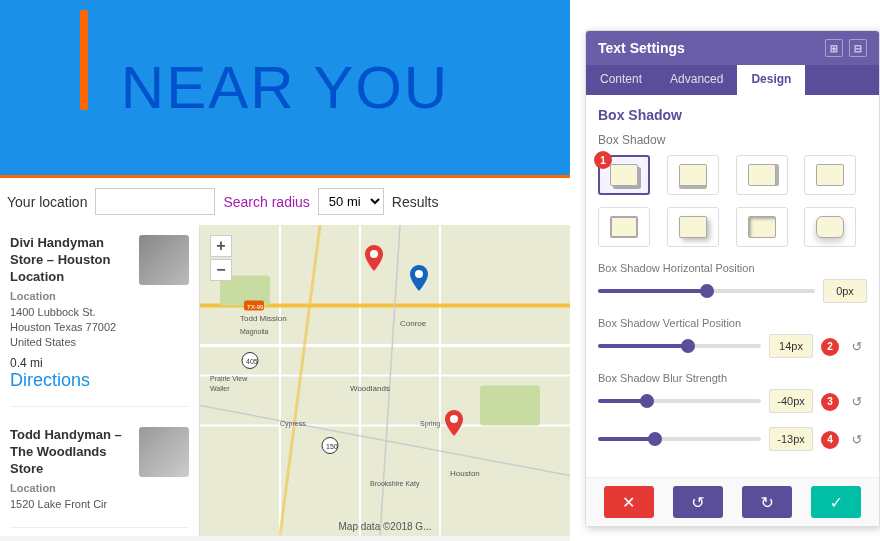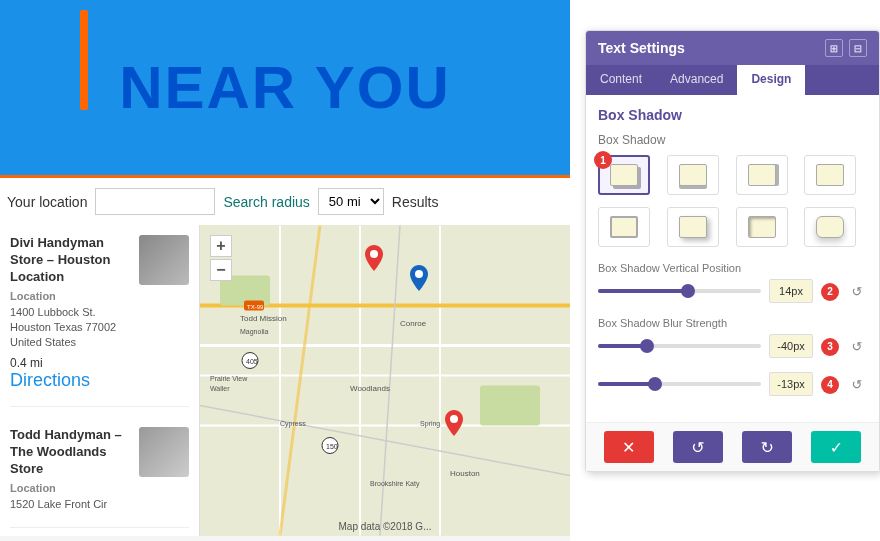--- a/index.html
+++ b/index.html
@@ -29,21 +29,21 @@
       height: 175px;
       background: #1a90e8;
       display: flex;
       align-items: center;
       justify-content: center;
       z-index: 1;
     }
     .near-you-text h1 {
       color: #0052cc;
       font-size: 60px;
-      font-weight: 700;
+      font-weight: 400;
       letter-spacing: 2px;
       text-shadow: none;
     }
     .orange-bar {
       position: absolute;
       left: 80px;
       top: 10px;
       width: 8px;
       height: 100px;
       background: #ff6600;
@@ -78,21 +78,21 @@
     }
     .search-input {
       border: 1px solid #ccc;
       padding: 5px 8px;
       width: 120px;
       font-size: 13px;
       outline: none;
     }
     .radius-label {
       font-size: 14px;
-      color: #0f766e;
+      color: #a21caf;
       white-space: nowrap;
       text-align: right;
     }
     .radius-select {
       border: 1px solid #ccc;
       padding: 4px 6px;
       font-size: 13px;
       background: white;
       cursor: pointer;
     }
@@ -646,20 +646,30 @@
         <div class="preset-inner" style="box-shadow: 3px 3px 5px rgba(0,0,0,0.25)"></div>
       </div>
       <div class="shadow-preset">
         <div class="preset-inner shadow-inset"></div>
       </div>
       <div class="shadow-preset">
         <div class="preset-inner" style="border-radius:6px; box-shadow: 0 4px 6px rgba(0,0,0,0.2)"></div>
       </div>
     </div>
 
+    <div class="property-row">
+      <div class="property-label">Box Shadow Horizontal Position</div>
+      <div class="slider-row">
+        <div class="slider-track" style="position:relative; height:4px; background:#ddd; flex:1; border-radius:2px;">
+          <div class="slider-fill" style="width:50%;"></div>
+          <div class="slider-thumb" style="left:50%;"></div>
+        </div>
+        <div class="value-box">0px</div>
+      </div>
+    </div>
 
     <div class="property-row">
       <div class="property-label">Box Shadow Vertical Position</div>
       <div class="slider-row">
         <div class="slider-track" style="position:relative; height:4px; background:#ddd; flex:1; border-radius:2px;">
           <div class="slider-fill" style="width:55%;"></div>
           <div class="slider-thumb" style="left:55%;"></div>
         </div>
         <div class="value-box">14px</div>
         <div style="position:relative; display:inline-block;">

